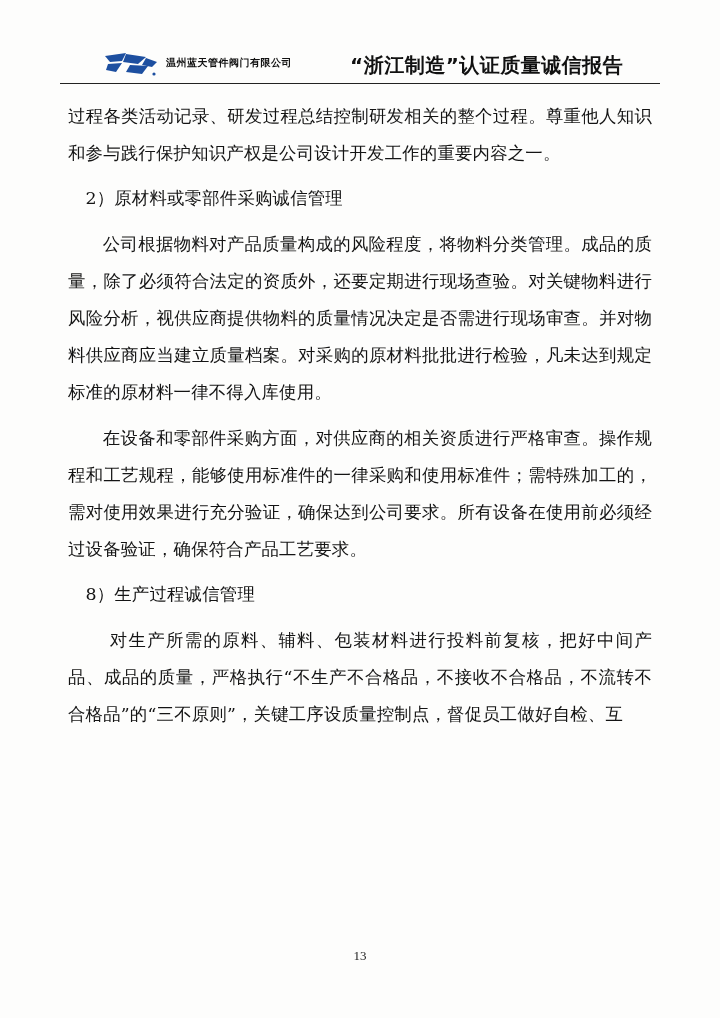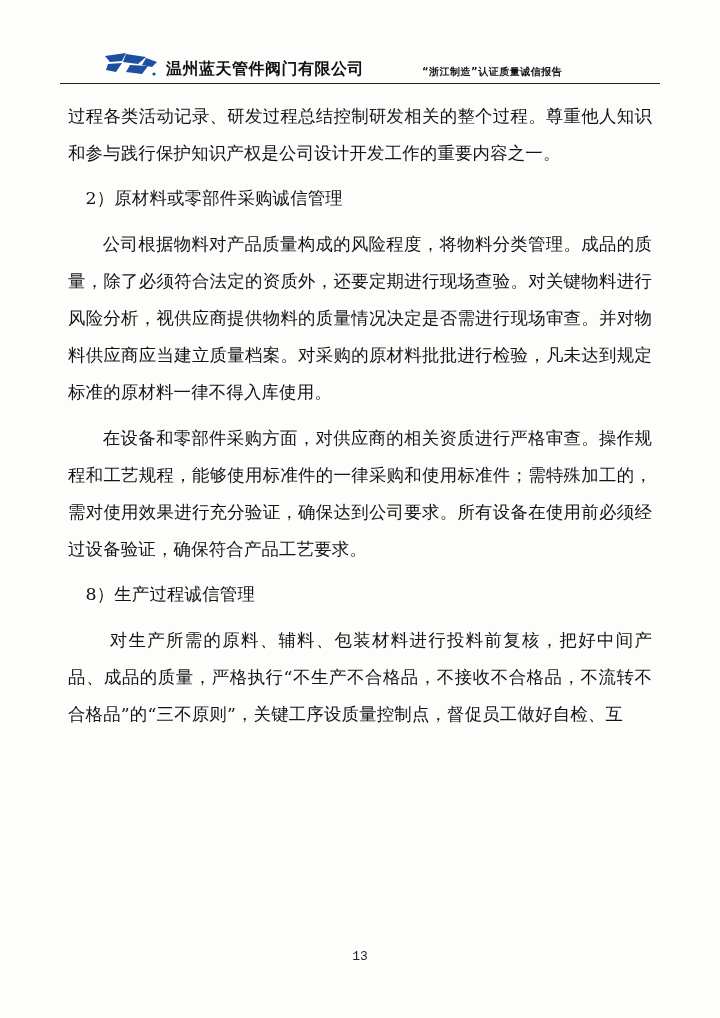--- a/index.html
+++ b/index.html
@@ -32,30 +32,30 @@
   }
   .logo {
     width: 58px;
     height: 30px;
     position: relative;
     margin-right: 6px;
     flex: 0 0 auto;
   }
   .logo svg { display: block; }
   .header-company {
-    font-size: 16px;
+    font-size: 10px;
     font-family: "DejaVu Sans", "Liberation Sans", sans-serif;
     font-weight: 700;
     letter-spacing: 0.5px;
     color: #111;
     white-space: nowrap;
-    margin-bottom: 0;
+    margin-bottom: 10px;
   }
   .header-title {
-    font-size: 10px;
+    font-size: 20px;
     font-family: "DejaVu Sans", "Liberation Sans", sans-serif;
     font-weight: 700;
     letter-spacing: 0.5px;
     color: #111;
     white-space: nowrap;
     margin-left: 58px;
     margin-bottom: 1px;
   }
   .header-rule {
     border-bottom: 1.6px solid #222;
@@ -79,21 +79,21 @@
   p.indent-3 { text-indent: 2.4em; }
   p.heading { text-indent: 1em; }
   
   .footer {
     position: absolute;
     left: 0;
     right: 0;
     bottom: 54px;
     text-align: center;
     font-size: 13px;
-    font-family: Liberation Mono, monospace;
+    font-family: Liberation Serif, serif;
     color: #222;
   }
 </style>
 </head>
 <body>
 
 <div class="page">
 
   <div class="header">
     <div class="logo">

